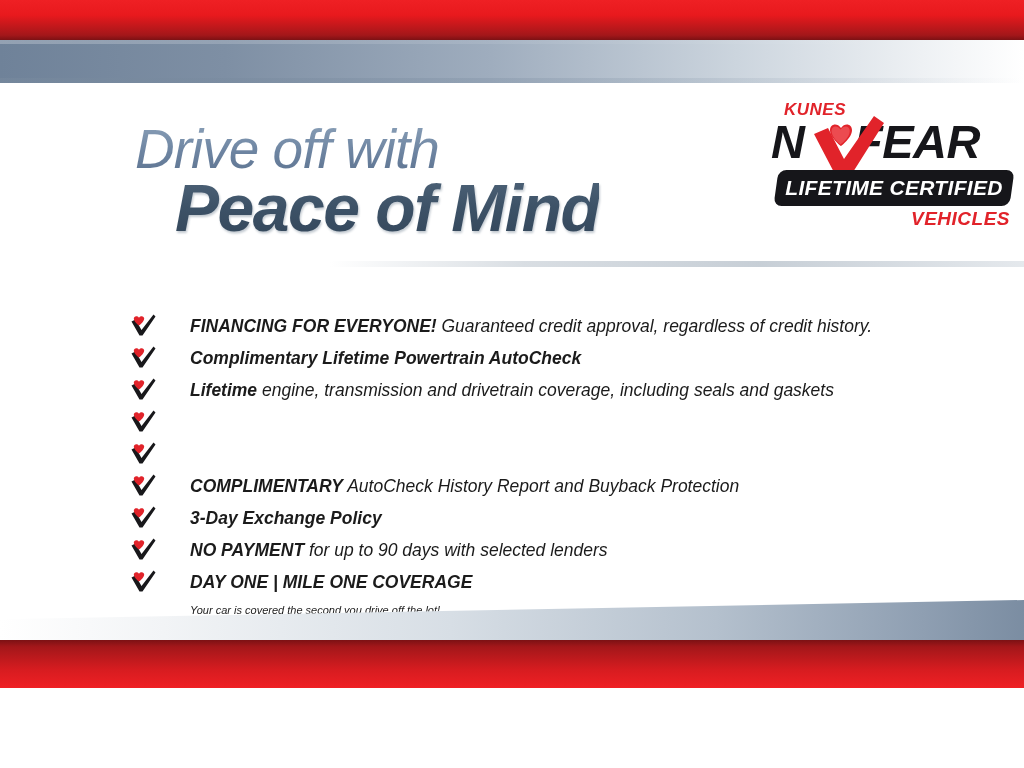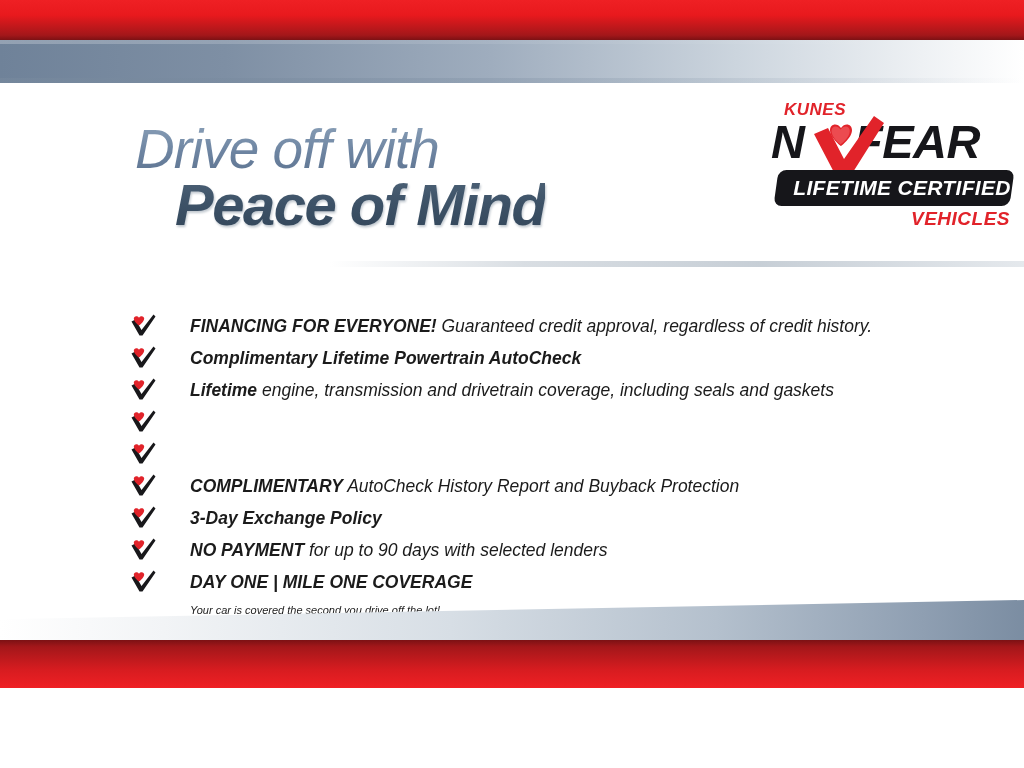--- a/index.html
+++ b/index.html
@@ -54,21 +54,21 @@
     letter-spacing:-1px; line-height:1.0;
     color:#6d84a1;
     background:linear-gradient(to bottom, #8298b2 0%, #6b82a0 55%, #5b7characters 100%);
     background:linear-gradient(to bottom, #8aa0b8 0%, #6d84a1 55%, #5d7390 100%);
     -webkit-background-clip:text; background-clip:text;
     -webkit-text-fill-color:transparent; color:transparent;
     white-space:nowrap;
   }
   .headline-line2 {
     margin-top:-2px; margin-left:40px;
-    font-size:58px; font-weight:700; font-style:italic;
+    font-size:66px; font-weight:700; font-style:italic;
     letter-spacing:-1.5px; line-height:1.02;
     background:linear-gradient(to bottom, #4e6378 0%, #3d5267 48%, #33465a 100%);
     -webkit-background-clip:text; background-clip:text;
     -webkit-text-fill-color:transparent; color:transparent;
     white-space:nowrap;
     filter: drop-shadow(1px 2px 1px rgba(120,135,150,.45));
   }
 
   
   .divider {
@@ -100,21 +100,21 @@
   }
   .logo-bar {
     position:absolute; left:8px; top:70px; width:236px; height:36px;
     background:#16161a; border-radius:8px;
     transform:skewX(-8deg);
   }
   .logo-bar-text {
     position:absolute; left:8px; top:70px; width:236px; height:36px;
     display:flex; align-items:center; justify-content:center;
     color:#ffffff; font-size:21px; font-weight:700; font-style:italic;
-    letter-spacing:.3px; white-space:nowrap;margin-left:8px;
+    letter-spacing:.3px; white-space:nowrap;
   }
   .logo-vehicles {
     position:absolute; right:6px; top:108px;
     font-size:19px; font-weight:700; font-style:italic;
     letter-spacing:.5px; color:#e1232a;
   }
 
   
   .bullets { position:absolute; left:130px; top:310px; width:880px; }
 

